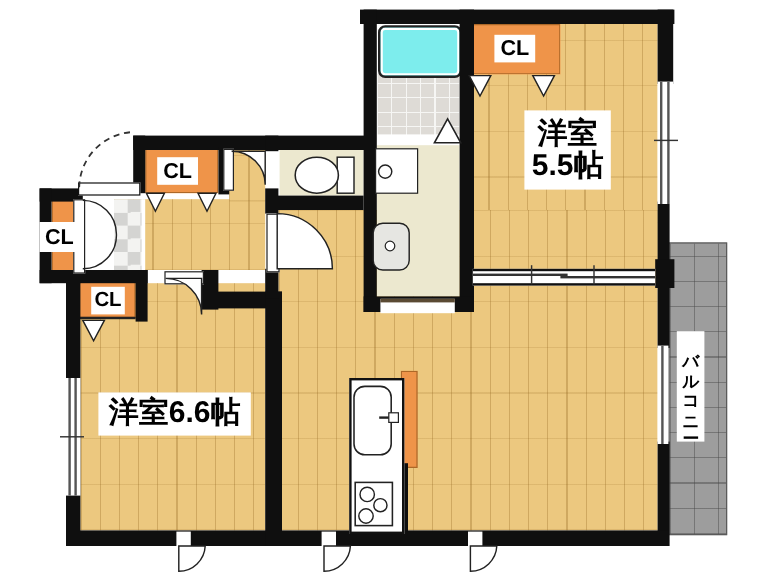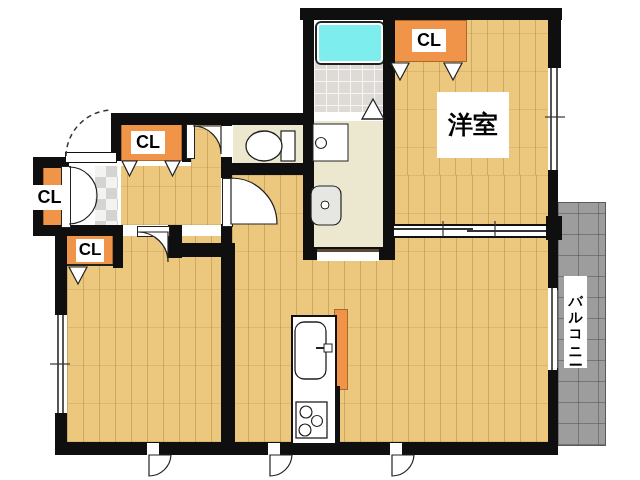--- a/index.html
+++ b/index.html
@@ -160,20 +160,22 @@
     <rect x="324" y="344" width="8" height="8" fill="#fff" stroke="#222" stroke-width="1"></rect>
 
     <rect x="296" y="402" width="31" height="36" fill="#fff" stroke="#222" stroke-width="1.3"></rect>
     <circle cx="306" cy="412" r="6" fill="#fff" stroke="#222" stroke-width="1.2"></circle>
     <circle cx="317" cy="421" r="5.5" fill="#fff" stroke="#222" stroke-width="1.2"></circle>
     <circle cx="305" cy="430" r="6" fill="#fff" stroke="#222" stroke-width="1.2"></circle>
   </svg>
 
   <div class="abs lbl" style="left:437px;top:92px;width:72px;height:66px;font-size:25px;flex-direction:column">
     <span>洋室</span>
+    <span>5.5帖</span>
   </div>
+  <div class="abs lbl" style="left:82px;top:327px;width:127px;height:36px;font-size:25px">洋室6.6帖</div>
   <div class="abs lbl vtext" style="left:564px;top:276px;width:23px;height:92px;font-size:14px">バルコニー</div>
   <div class="abs lbl" style="left:131px;top:131px;width:34px;height:23px;font-size:18px">CL</div>
   <div class="abs lbl" style="left:33px;top:185px;width:33px;height:25px;font-size:18px">CL</div>
   <div class="abs lbl" style="left:76px;top:239px;width:28px;height:23px;font-size:17px">CL</div>
   <div class="abs lbl" style="left:412px;top:29px;width:34px;height:23px;font-size:18px">CL</div>
 
 </div>
 
 </body></html>

